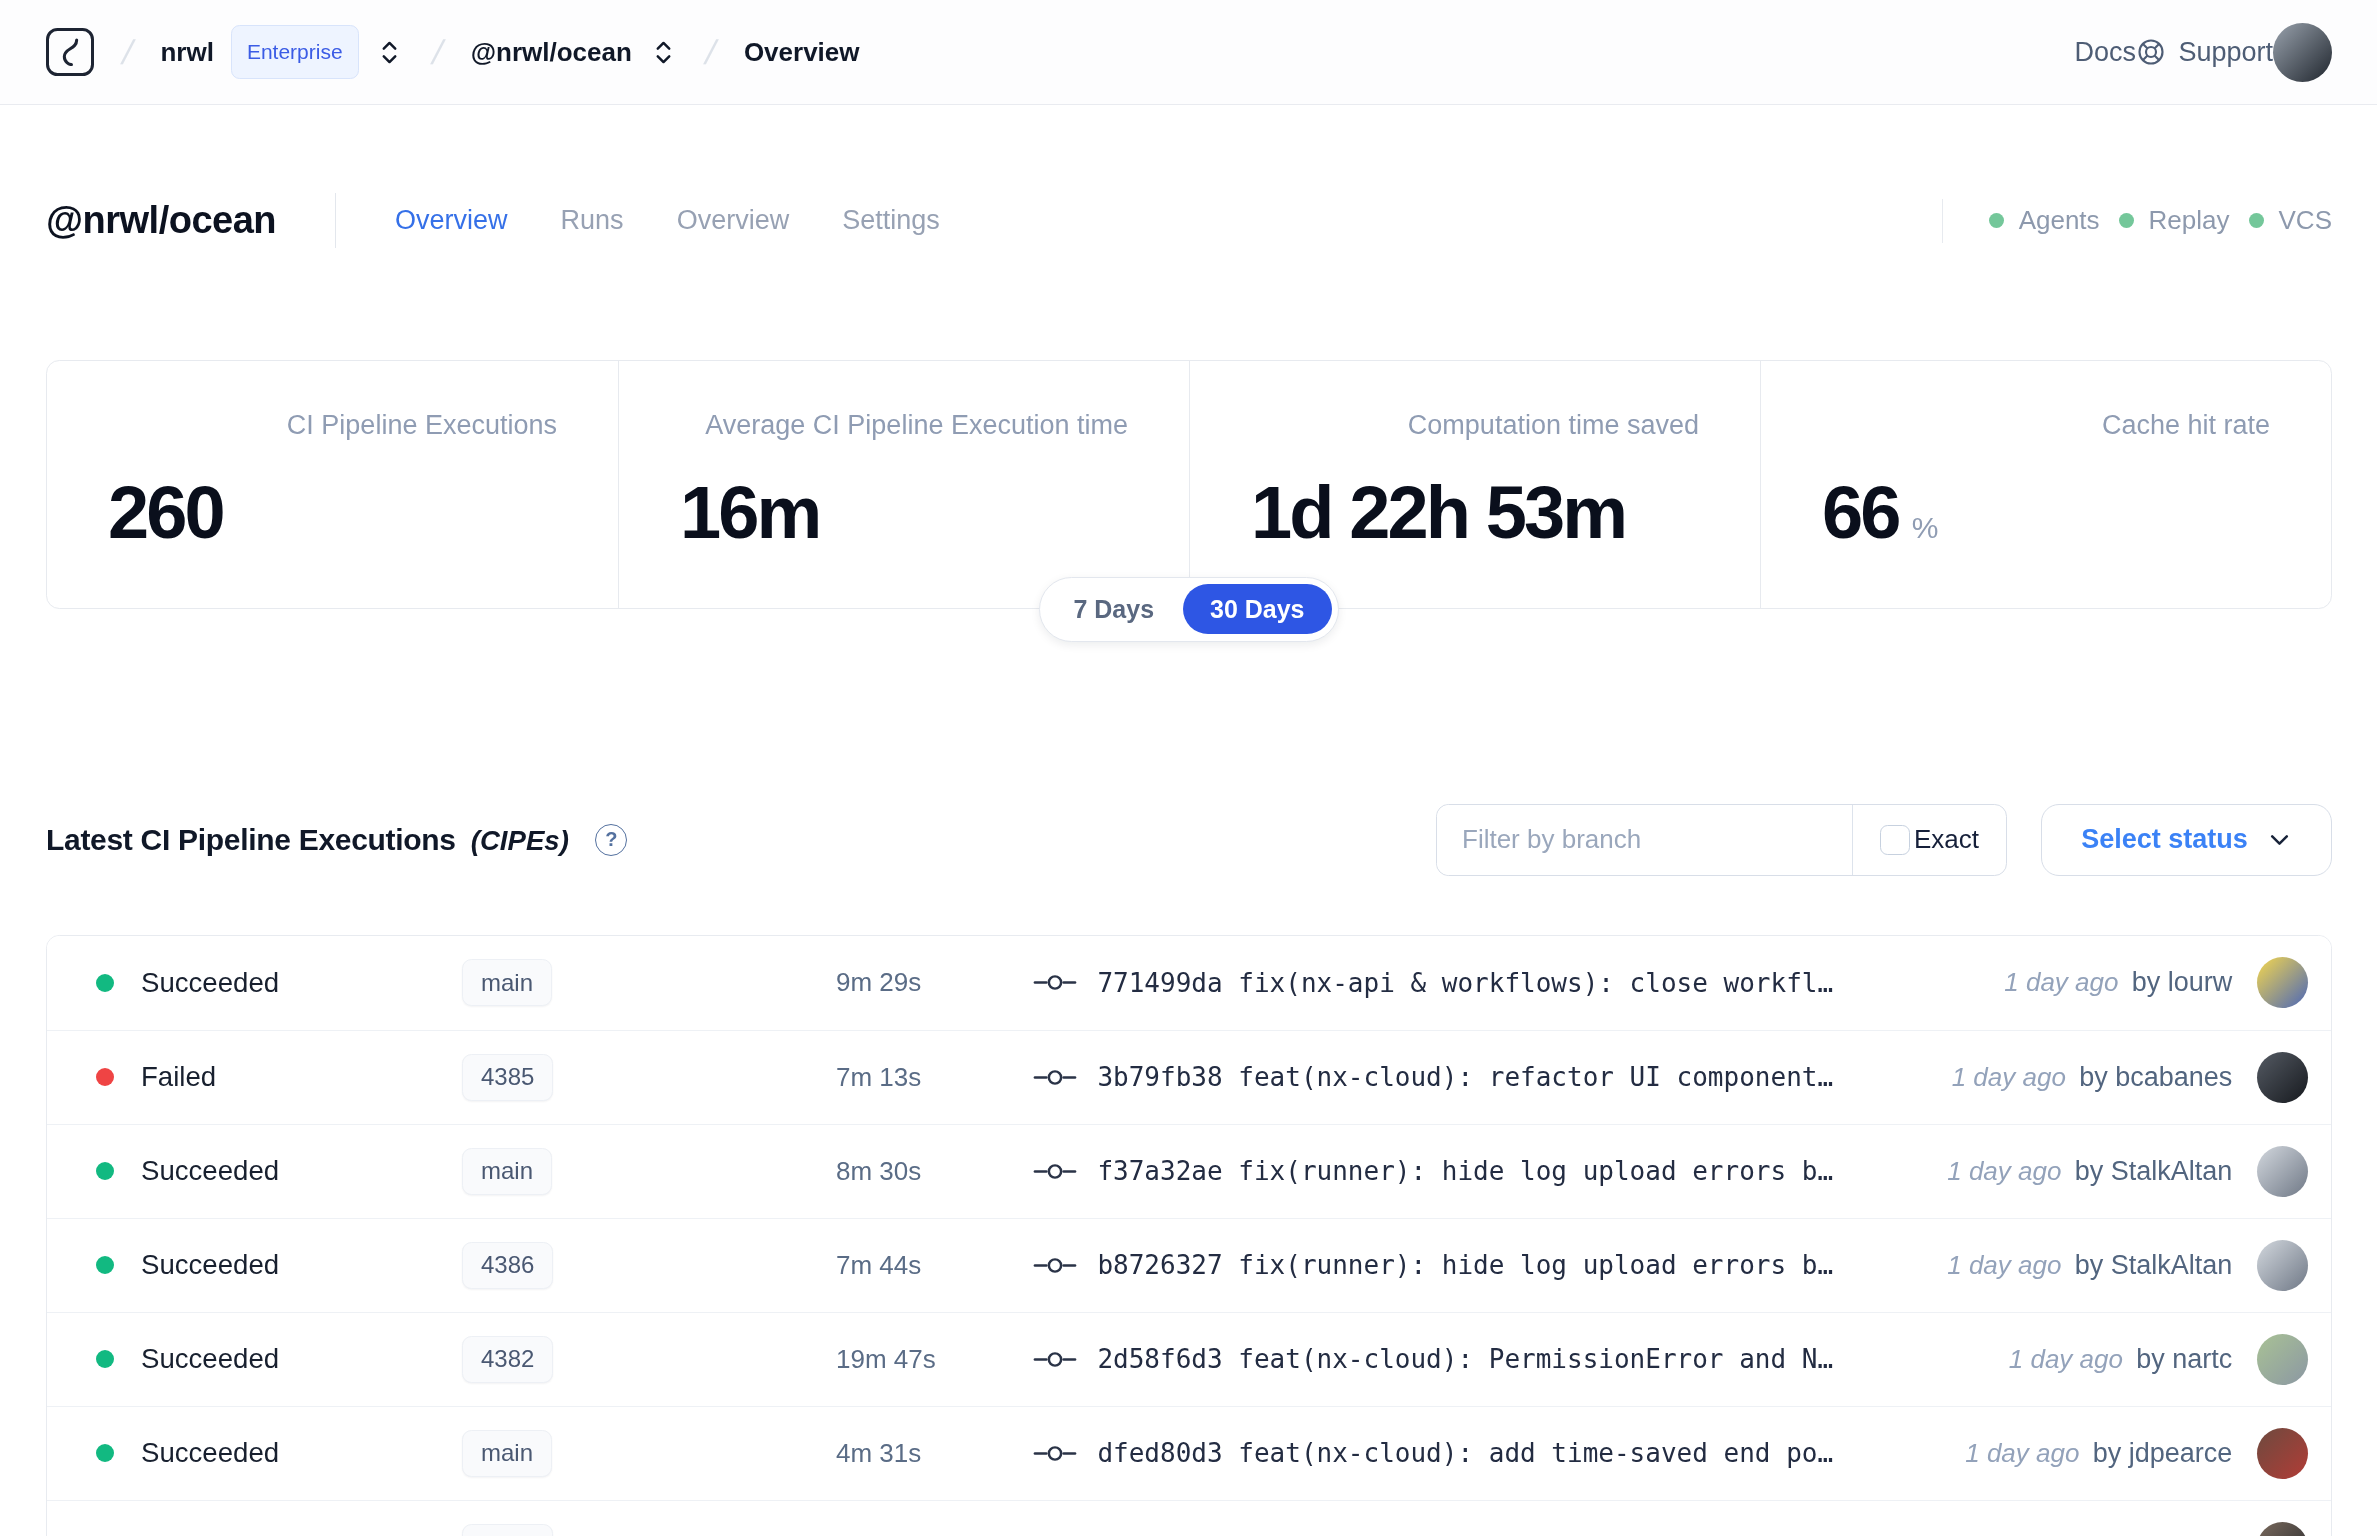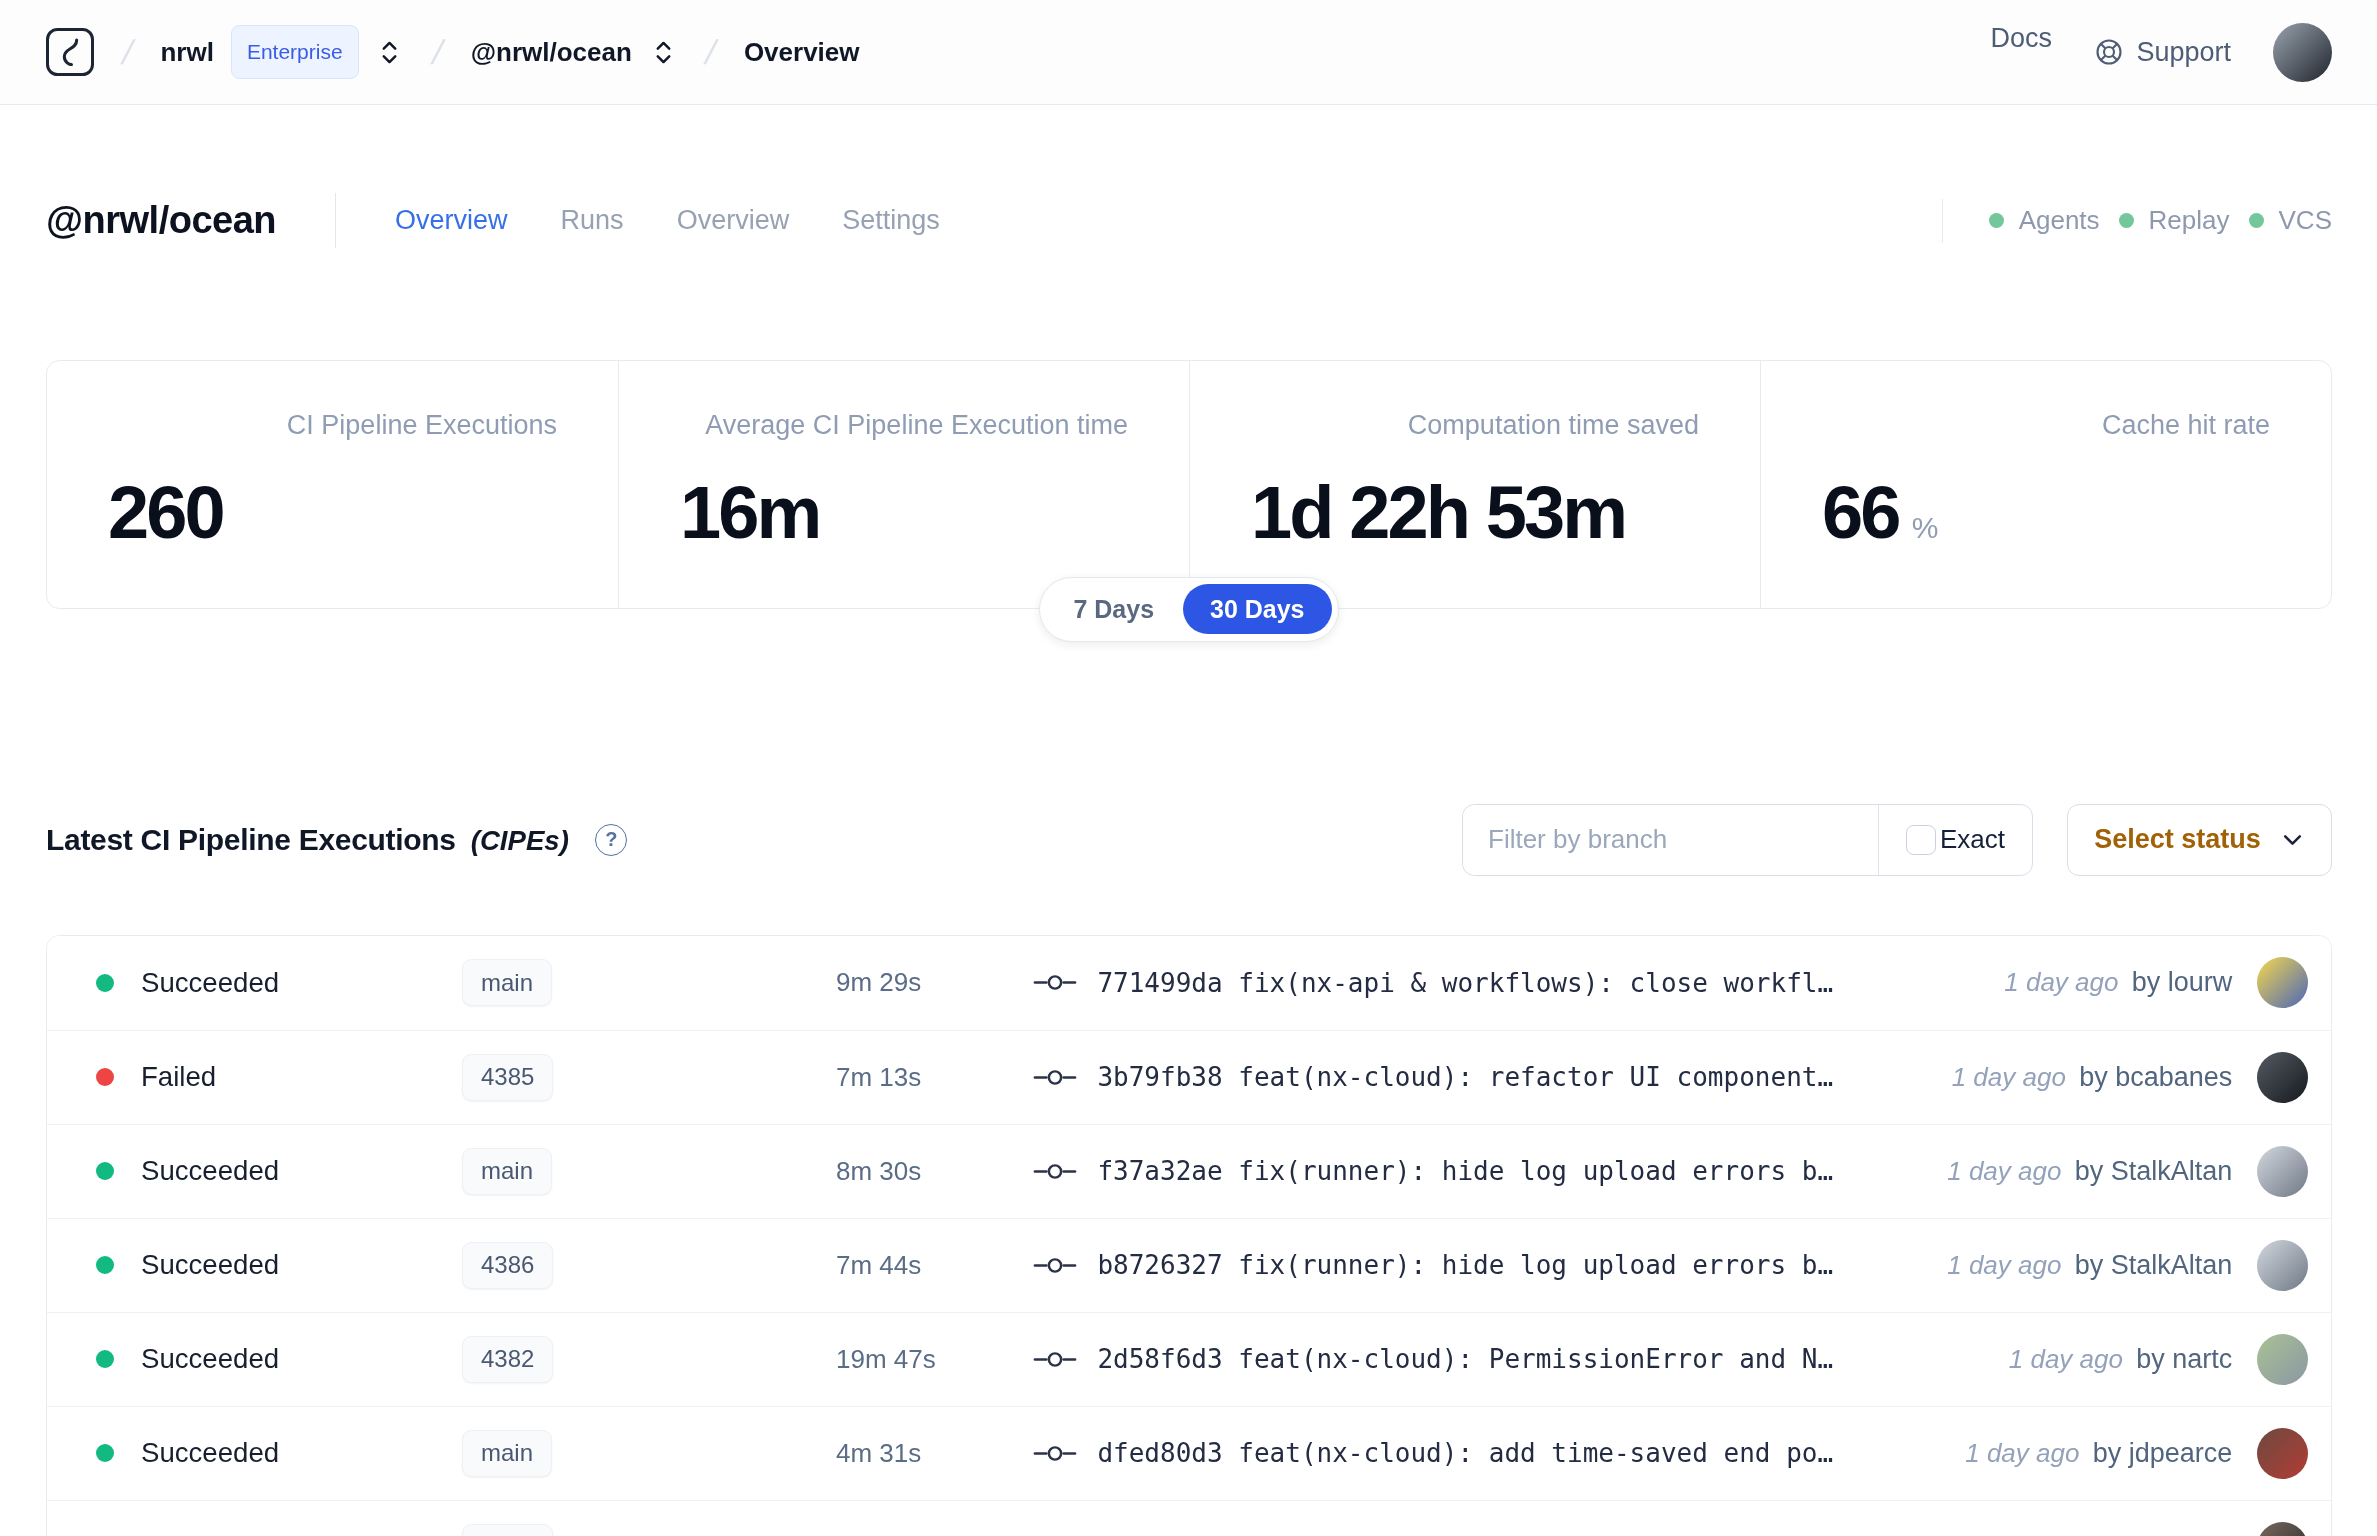--- a/index.html
+++ b/index.html
@@ -11,21 +11,21 @@
     padding:0 46px; border-bottom:1px solid #e9ebf0; background:#fdfdfe; }
   .crumbs { display:flex; align-items:center; gap:28.5px; }
   .crumb-group { display:flex; align-items:center; gap:17px; }
   .logo-box { width:48px; height:48px; border:3.3px solid #1d2433; border-radius:11.4px;
     display:flex; align-items:center; justify-content:center; cursor:pointer; }
   .crumb-sep { color:#dde2e9; font-size:34px; font-weight:300; transform:skewX(-14deg); }
   .crumb-text { font-size:26px; font-weight:600; color:#101828; }
   .badge-enterprise { font-size:21px; color:#3b5ce5; background:#eef4ff; border:1px solid #d8e4fb;
     border-radius:8.6px; padding:14px 15px; font-weight:500; }
   .selector-icon { display:flex; align-items:center; padding:3.8px; cursor:pointer; }
-  .topnav { display:flex; gap:42px; }
+  .topnav { display:flex; align-items:center; }
   .nav-link { font-size:27px; color:#4e5d75; font-weight:500; cursor:pointer; }
   .support { display:flex; gap:12.4px; align-items:center; cursor:pointer; }
   .avatar-top { width:59px; height:59px; border-radius:50%; }
 
   
   .main { padding:0 46px; }
   .ws-row { margin-top:88px; display:flex; align-items:center; }
   .ws-title { font-size:38px; font-weight:700; color:#0c1220; letter-spacing:-0.5px; }
   .vdiv { width:1px; height:55px; background:#e3e7ed; margin:0 59px; }
   .tabs { display:flex; gap:53px; }
@@ -65,23 +65,23 @@
     margin-left:11.4px; align-self:center; cursor:pointer; }
   .sec-right { display:flex; gap:34px; }
   .filter-group { width:571px; height:72px; border:1.4px solid #d8dee8; border-radius:12.4px;
     display:flex; align-items:stretch; background:#fff; }
   .filter-input { border:none; outline:none; flex:1; font-size:26px; padding:0 25px;
     color:#101828; border-radius:12.4px; font-family:"Liberation Sans", sans-serif; min-width:0; }
   .filter-input::placeholder { color:#9aa7bc; }
   .exact { display:flex; align-items:center; gap:4px; padding:0 27px; border-left:1px solid #dde3ec; }
   .checkbox { width:29.5px; height:29.5px; border:1.9px solid #c7d1df; border-radius:7.6px; background:#fff; cursor:pointer; }
   .exact-label { font-size:26px; color:#16203a; font-weight:500; }
-  .select-btn { width:265px; height:72px; border:1.4px solid #d8dee8; border-radius:12px;
+  .select-btn { width:291px; height:72px; border:1.4px solid #d8dee8; border-radius:18px;
     display:flex; align-items:center; justify-content:center; gap:19px; font-size:27px;
-    font-weight:600; color:#a16207; background:#fff; cursor:pointer; }
+    font-weight:600; color:#3b82f6; background:#fff; cursor:pointer; }
 
   
   .table { margin-top:59px; border:1px solid #e8ebf0; border-radius:13.3px; overflow:hidden; background:#fff; }
   .row { height:94px; display:grid; grid-template-columns:366px 374px 197px 53px 1fr auto;
     align-items:center; padding-left:49px; padding-right:23px; cursor:pointer; background:#fff; }
   .row + .row { border-top:1px solid #eef1f5; }
   .cell-status { display:flex; align-items:center; gap:27px; }
   .sdot { width:18px; height:18px; border-radius:50%; flex:none; }
   .sdot.success { background:#12b981; }
   .sdot.failed  { background:#ef4444; }

